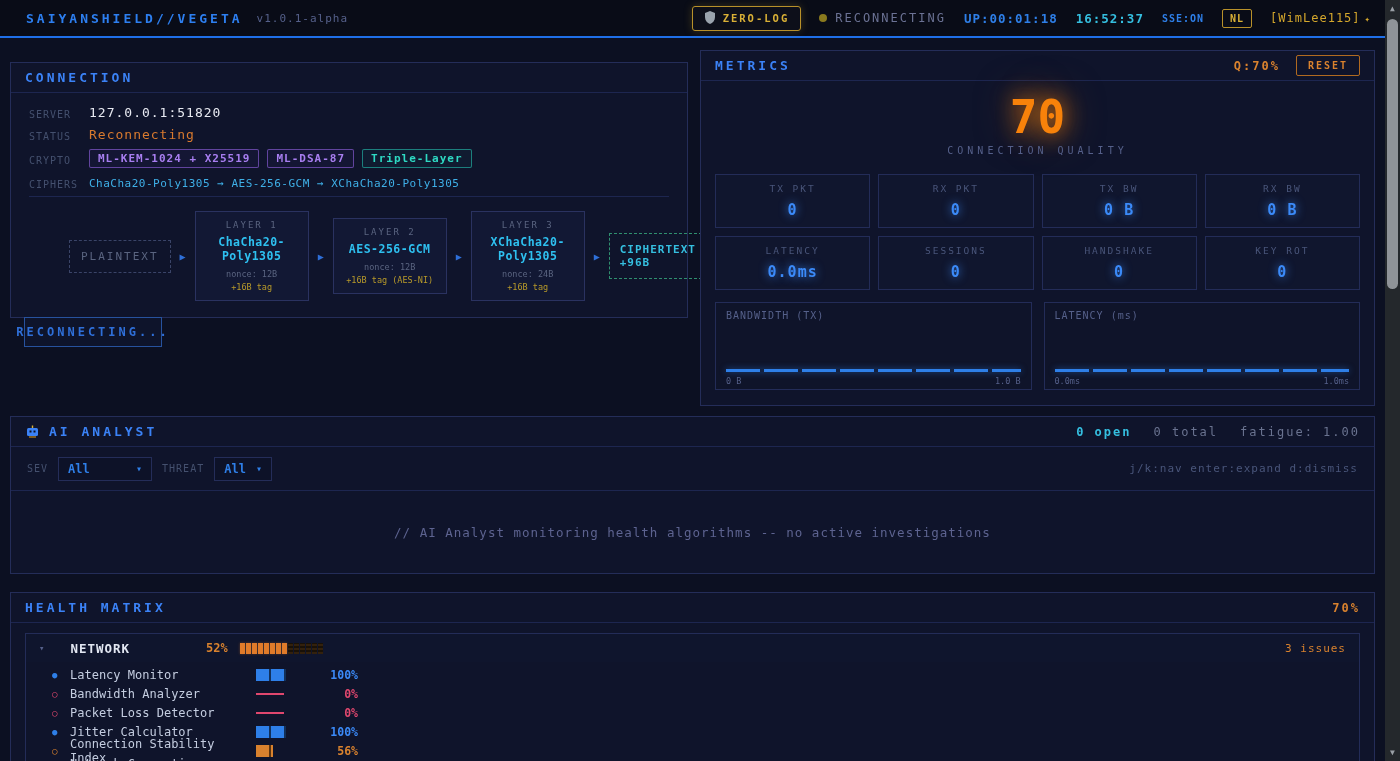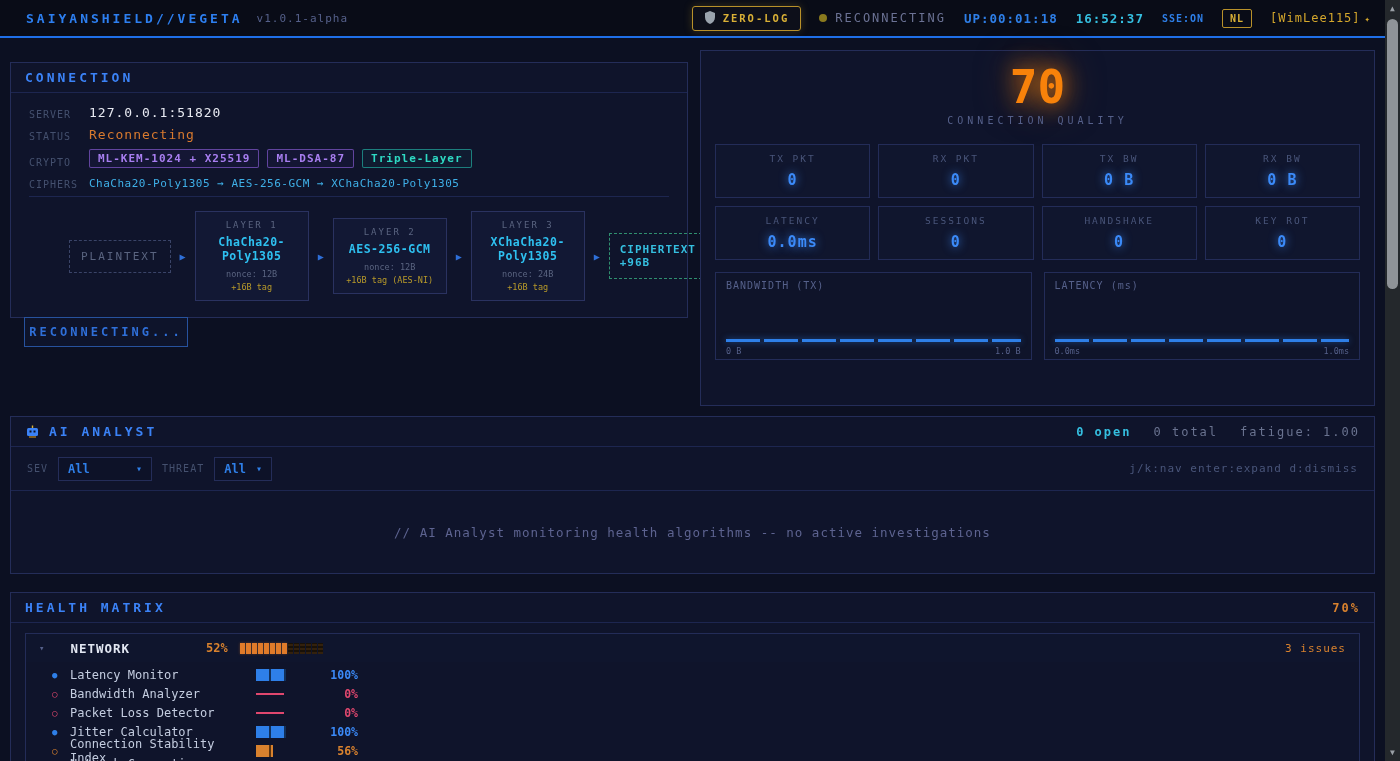--- a/index.html
+++ b/index.html
@@ -37,21 +37,21 @@
   .row1 { display:flex; gap:12px; align-items:flex-start; }
   .panel { background:#0f142b; border:1px solid #242d59; }
   .panel-head {
     height:30px; display:flex; align-items:center; justify-content:space-between;
     padding:0 14px; border-bottom:1px solid #1d2650;
   }
   .head-title { color:#3b82f6; font-weight:bold; font-size:13px; letter-spacing:3px; display:flex; align-items:center; gap:9px; }
   
   .p-conn { width:678px; height:256px;margin-top:12px; }
   .conn-body { padding:12px 18px 0; }
-  .kv { display:flex; align-items:flex-end; margin-bottom:7px; }
+  .kv { display:flex; align-items:center; margin-bottom:7px; }
   .kv-label { width:60px; flex:none; font-size:10px; color:#44506e; letter-spacing:1px; padding-top:3px; }
   .kv-value { font-size:13px; color:#e8eaf2; letter-spacing:1px; }
   .kv-status { color:#d97a2e; }
   .badge-row { display:flex; gap:8px; }
   .badge {
     border:1px solid rgba(150,100,230,.6); color:#a87ef0; background:rgba(90,50,160,.08);
     font-size:11px; font-weight:bold; padding:2px 8px; border-radius:2px; letter-spacing:1px;
   }
   .badge.teal { border-color:rgba(40,210,190,.55); color:#2ed9c3; background:rgba(30,160,140,.06); }
   .kv-ciphers { font-size:11px; color:#3fb0e8; letter-spacing:.5px; padding-top:2px; }
@@ -67,21 +67,21 @@
   }
   .lb-layer { font-size:9px; color:#5a6480; letter-spacing:2px; }
   .lb-name { font-size:11.5px; font-weight:bold; color:#2ec0f0; letter-spacing:.5px; margin-top:5px; }
   .lb-nonce { font-size:8.5px; color:#5a6480; margin-top:6px; }
   .lb-tag { font-size:8.5px; color:#b89a2a; margin-top:3px; }
   .pl-cipher {
     border:1px dashed #2f8f6f; color:#35bfe0; font-size:11px; font-weight:bold;
     letter-spacing:1px; padding:9px 10px;
   }
   .reconnect-btn {
-    margin:16px 0 0 13px; width:164px; height:30px; border:1px solid #27529e;
+    margin:16px 0 0 13px; width:138px; height:30px; border:1px solid #27529e;
     background:rgba(20,30,60,.35); color:#2f6fd8; font-size:12px; font-weight:bold;
     letter-spacing:3px; display:flex; align-items:center; justify-content:center; cursor:pointer;
   }
   
   .p-metrics { flex:1; height:356px; }
   .mh-right { display:flex; align-items:center; gap:16px; }
   .q-badge { color:#d9822e; font-size:12px; font-weight:bold; letter-spacing:2px; }
   .reset-btn {
     border:1px solid #b06a20; color:#d9822e; background:transparent; font-size:10px;
     font-weight:bold; letter-spacing:2px; padding:4px 11px; border-radius:2px; cursor:pointer;
@@ -239,20 +239,27 @@
           <div class="lb-nonce">nonce: 24B</div>
           <div class="lb-tag">+16B tag</div>
         </span>
         <span class="pl-arrow">▶</span>
         <span class="pl-cipher">CIPHERTEXT +96B</span>
       </div>
       <div class="reconnect-btn">RECONNECTING...</div>
     </div>
 
     <div class="panel p-metrics">
+      <div class="panel-head">
+        <span class="head-title">METRICS</span>
+        <span class="mh-right">
+          <span class="q-badge">Q:70%</span>
+          <button class="reset-btn">RESET</button>
+        </span>
+      </div>
       <div class="metrics-body">
         <div class="quality">
           <div class="quality-value">70</div>
           <div class="quality-label">CONNECTION QUALITY</div>
         </div>
         <div class="tile-grid">
           <div class="tile">
             <span class="tile-label">TX PKT</span>
             <span class="tile-value">0</span>
           </div>

